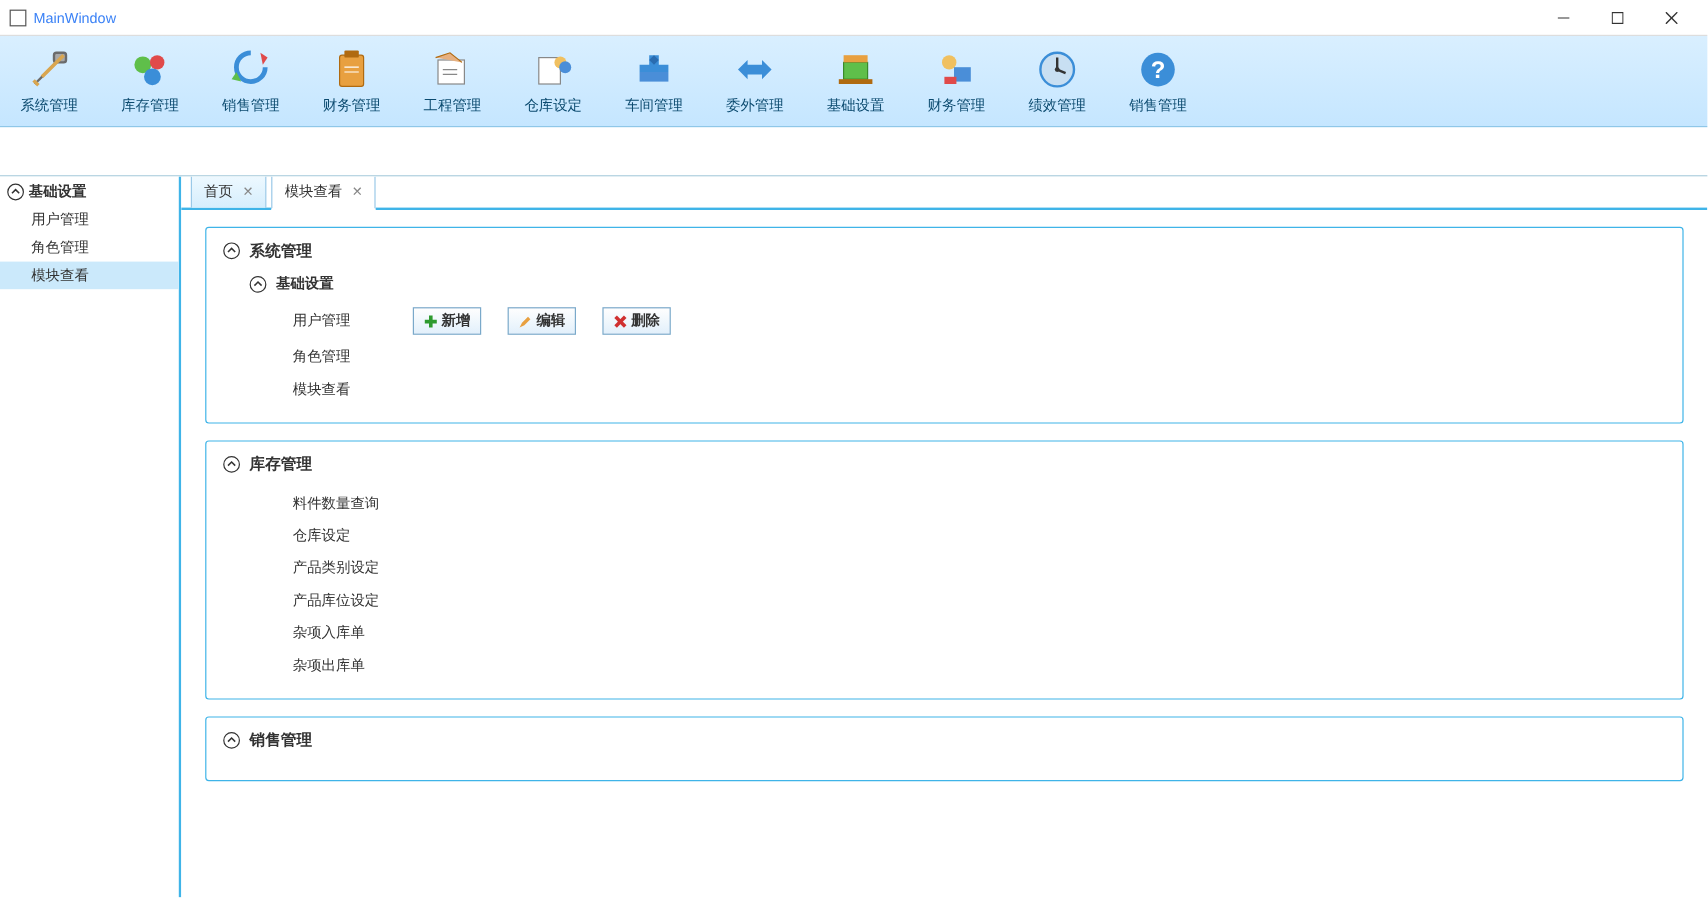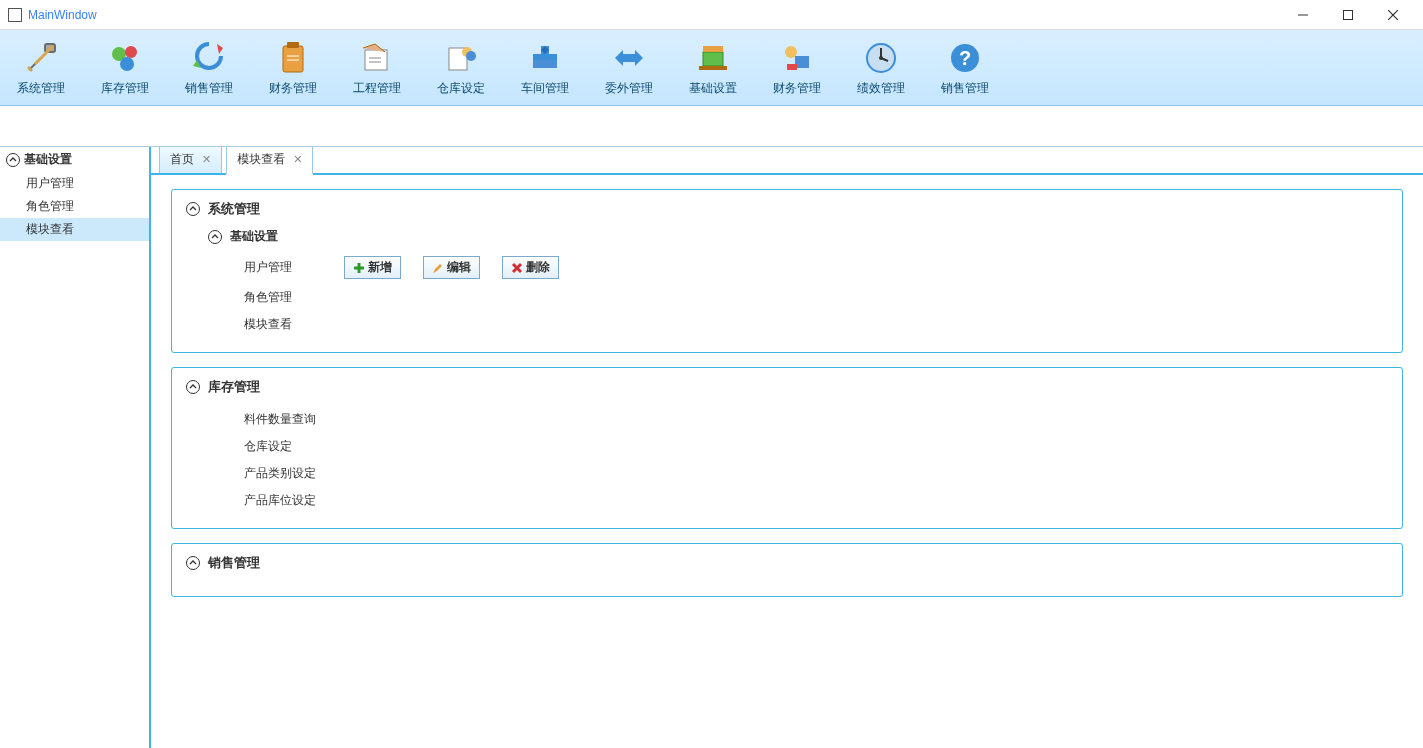--- a/index.html
+++ b/index.html
@@ -399,20 +399,26 @@
         <span class="leaf-label">仓库设定</span>
             </div>
             <div class="leaf-row">
         <span class="leaf-label">产品类别设定</span>
             </div>
             <div class="leaf-row">
         <span class="leaf-label">产品库位设定</span>
             </div>
           </div>
           <div class="subgroup">
+            <div class="leaf-row">
+        <span class="leaf-label">杂项入库单</span>
+            </div>
+            <div class="leaf-row">
+        <span class="leaf-label">杂项出库单</span>
+            </div>
           </div>
         </div>
         <div class="panel">
           <div class="panel-title">
             <span class="collapse-btn">
               <svg viewBox="0 0 8 8">
                 <polyline points="1,5 4,2 7,5" fill="none" stroke="#333" stroke-width="1.3"></polyline>
               </svg>
             </span>
             <span>销售管理</span>

